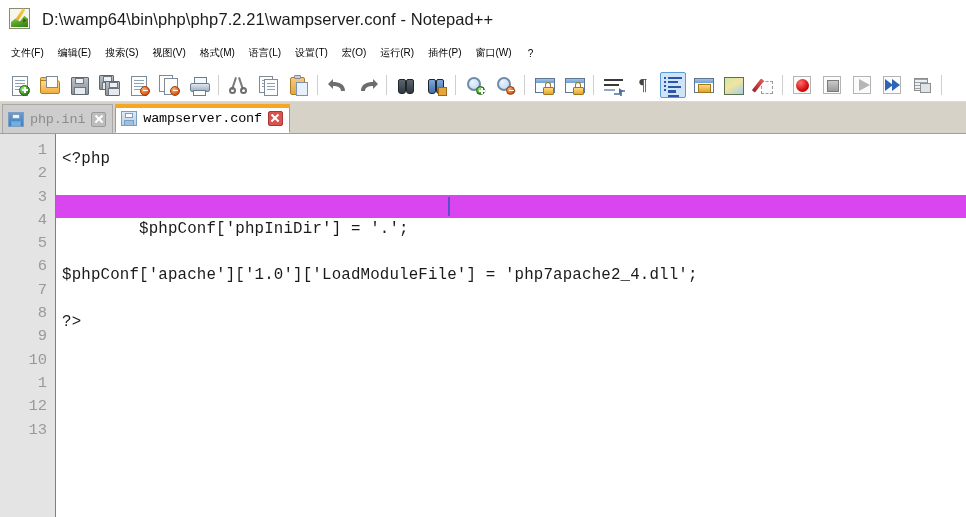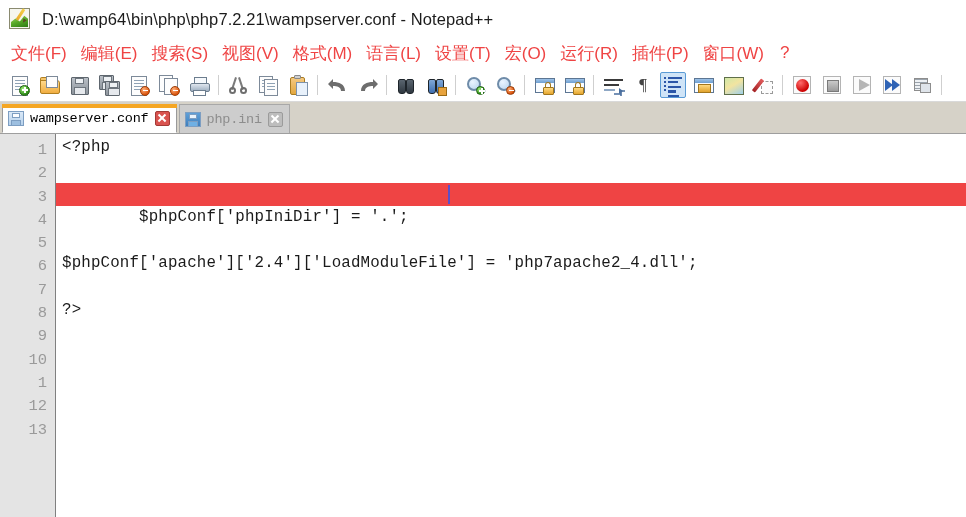--- a/index.html
+++ b/index.html
@@ -84,22 +84,22 @@
   .menubar {
     height: 30px;
     flex: 0 0 30px;
     display: flex;
     align-items: center;
     background: #ffffff;
     padding-left: 4px;
     box-sizing: border-box;
   }
   .menu-item {
-    font-size: 17px;
-    color: #ef4444;
+    font-size: 10px;
+    color: #000000;
     padding: 2px 7px;
     white-space: nowrap;
     font-family: "Liberation Sans", sans-serif;
     cursor: default;
   }
   .menu-item.qmark { padding: 2px 9px; }
 
   
   .toolbar {
     height: 34px;
@@ -593,37 +593,37 @@
     text-align: right;
     padding-right: 8px;
     font-family: "Liberation Mono", monospace;
     font-size: 15.5px;
     color: #9a9a9a;
     box-sizing: border-box;
   }
   .code {
     flex: 1 1 auto;
     position: relative;
-    padding-top: 2px;
+    padding-top: 14px;
     background: #ffffff;
   }
   .cline {
     height: 23.3px;
     line-height: 23.3px;
     font-family: "Liberation Mono", monospace;
     font-size: 15.8px;
     color: #1a1a1a;
     white-space: pre;
     padding-left: 6px;
     box-sizing: border-box;
     position: relative;
     letter-spacing: 0.15px;
   }
   .cline.current {
-    background: #ef4444;
+    background: #d946ef;
   }
   .caret {
     position: absolute;
     top: 2px;
     width: 1.5px;
     height: 19px;
     background: #5b4fc9;
   }
 </style>
 </head>
@@ -816,36 +816,36 @@
     </div>
     <div class="tb">
       <span class="grid-icon"></span>
         <span class="grid-icon2"></span>
     </div>
 
     <div class="tb-sep"></div>
   </div>
 
   <div class="tabbar">
+    <div class="tab inactive">
+      <span class="tab-icon blue">
+          <span class="sv"></span>
+        </span>
+      <span class="tab-label">php.ini</span>
+      <span class="tab-close gray">
+          <i></i>
+          <b></b>
+        </span>
+    </div>
     <div class="tab active">
       <span class="tab-icon">
           <span class="sv"></span>
         </span>
       <span class="tab-label">wampserver.conf</span>
       <span class="tab-close red">
-          <i></i>
-          <b></b>
-        </span>
-    </div>
-    <div class="tab inactive">
-      <span class="tab-icon blue">
-          <span class="sv"></span>
-        </span>
-      <span class="tab-label">php.ini</span>
-      <span class="tab-close gray">
           <i></i>
           <b></b>
         </span>
     </div>
   </div>
 
   <div class="editor">
 
     <div class="gutter">
       <div class="gnum">1</div>
@@ -865,19 +865,19 @@
 
     <div class="code">
       <div class="cline">&lt;?php</div>
       <div class="cline"></div>
       <div class="cline current">
         <span>$phpConf['phpIniDir'] = '.';</span>
         <span class="caret" style="left:392px;"></span>
       </div>
       <div class="cline"></div>
       <div class="cline"></div>
-      <div class="cline">$phpConf['apache']['2.4']['LoadModuleFile'] = 'php7apache2_4.dll';</div>
+      <div class="cline">$phpConf['apache']['1.0']['LoadModuleFile'] = 'php7apache2_4.dll';</div>
       <div class="cline"></div>
       <div class="cline">?&gt;</div>
     </div>
   </div>
 
 </div>
 
 </body></html>

